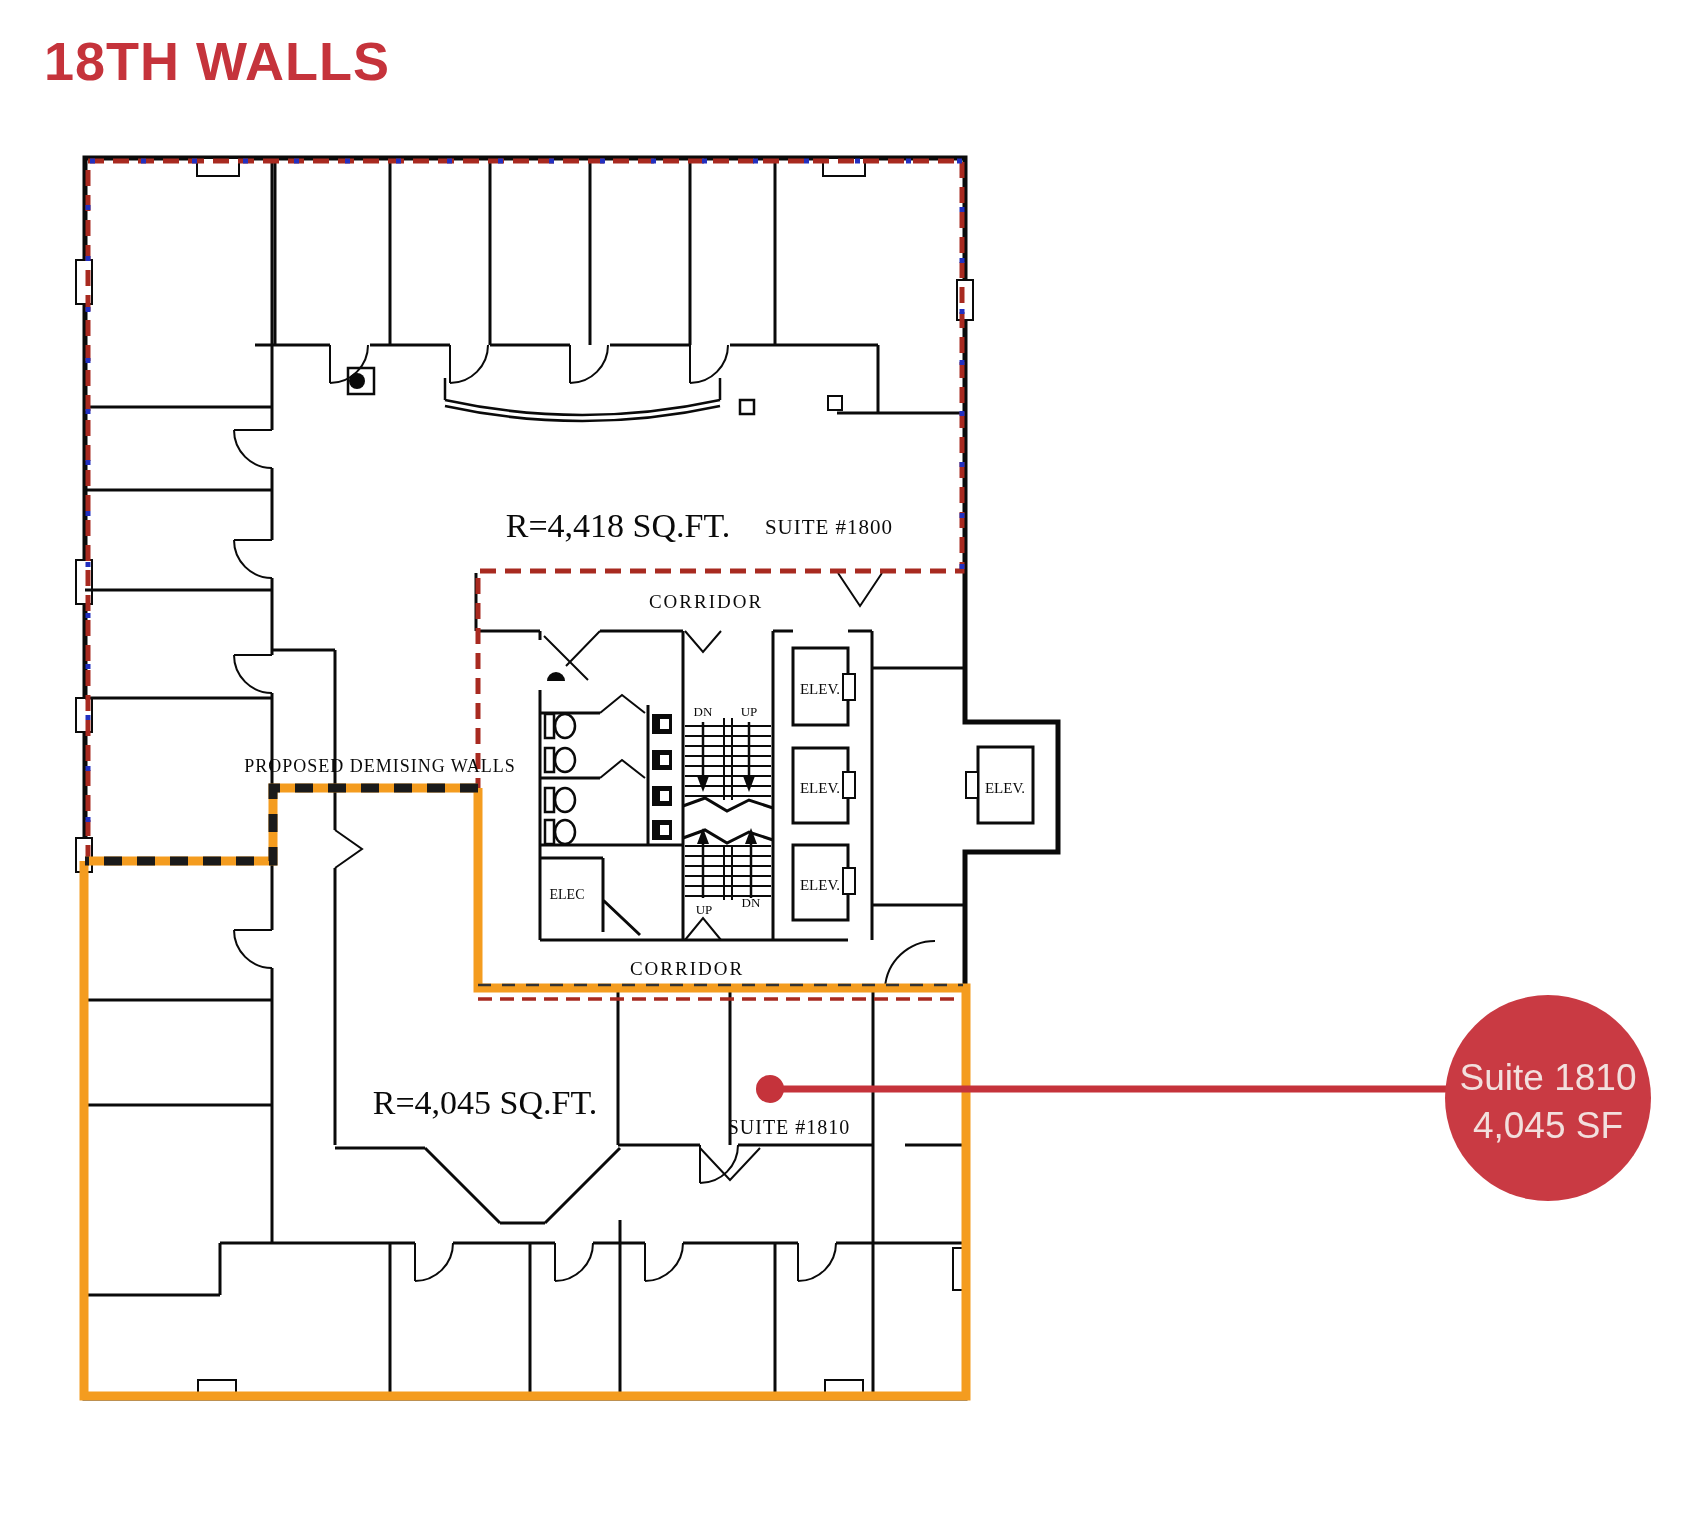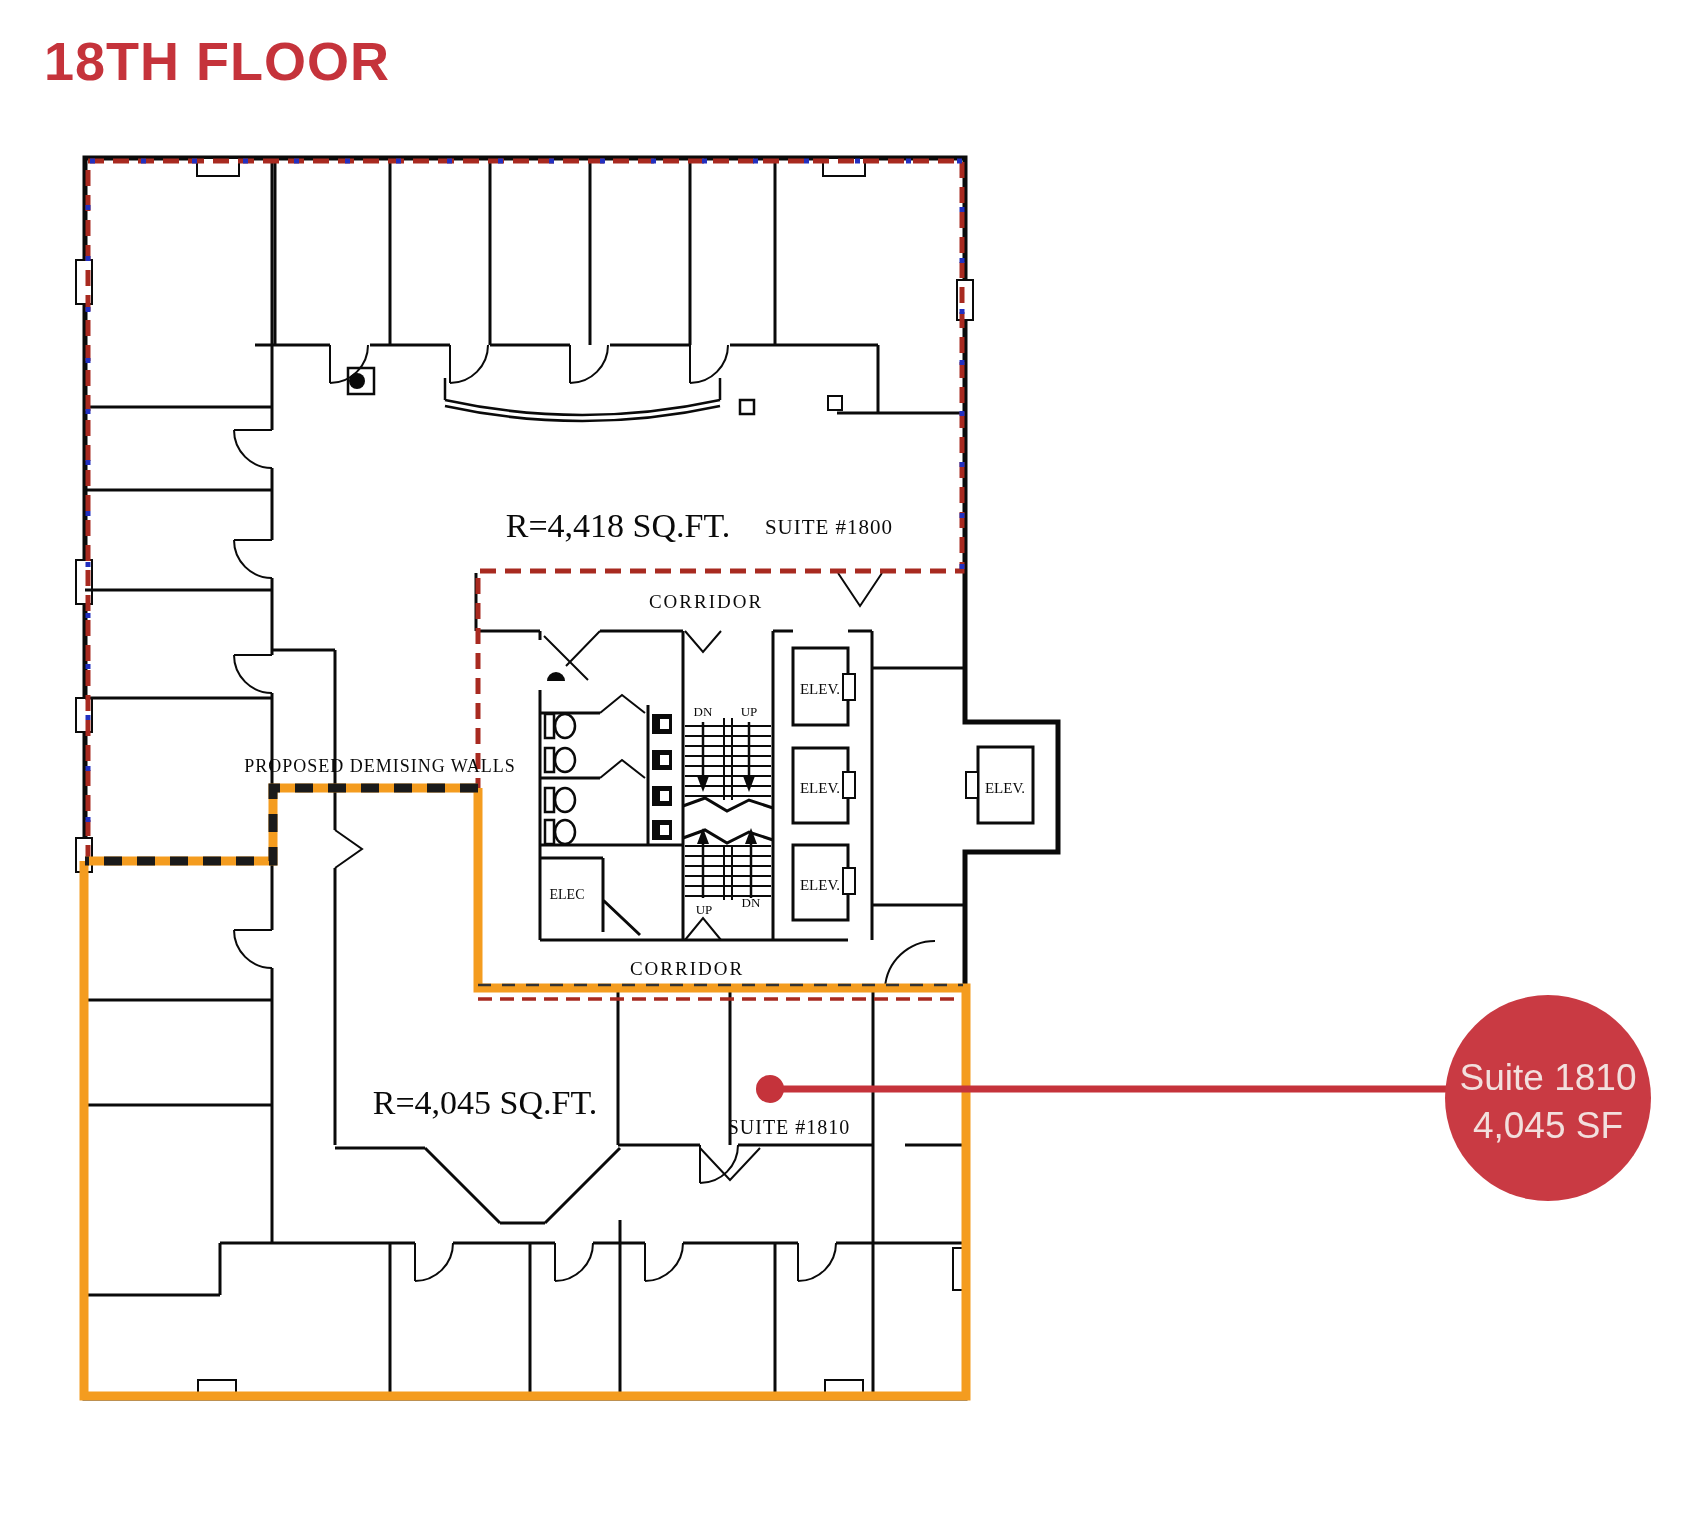--- a/index.html
+++ b/index.html
@@ -9,21 +9,21 @@
                letter-spacing:1px;color:#C5333B;font-family:"Liberation Sans",sans-serif;}
   svg text{user-select:none;}
   .serif{font-family:"Liberation Serif","DejaVu Serif",serif;fill:#0a0a0a;}
   .calloutTxt{font-family:"Liberation Sans",sans-serif;fill:#F2DFDD;}
 </style>
 </head>
 <body>
 
 <div id="canvas">
 
-  <div id="floor-title">18TH FLOOR</div>
+  <div id="floor-title">18TH WALLS</div>
 
   <svg width="1699" height="1537" viewBox="0 0 1699 1537" xmlns="http://www.w3.org/2000/svg">
 
     <g stroke="#0a0a0a" fill="none">
       <path stroke-width="5" d="M85,158 H965 V722 H1058 V852 H965 V1398 H85 Z"></path>
 
       <g stroke-width="2" fill="#ffffff">
         <rect x="197" y="158" width="42" height="18"></rect>
         <rect x="823" y="158" width="42" height="18"></rect>
         <rect x="76" y="260" width="16" height="44"></rect>

